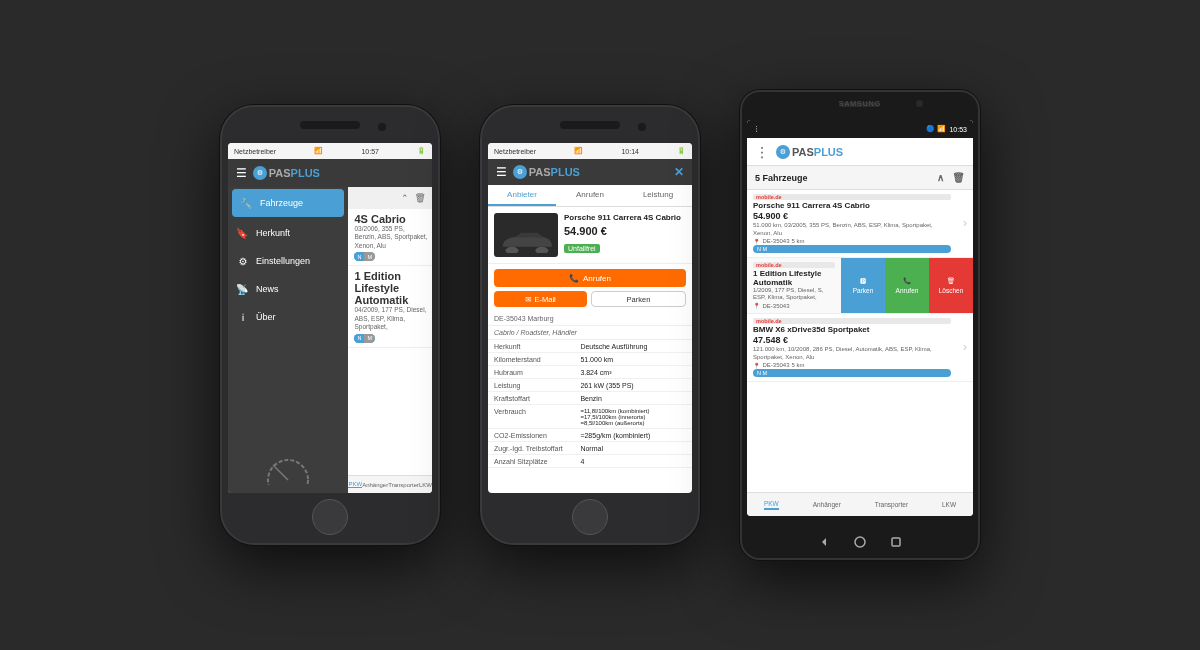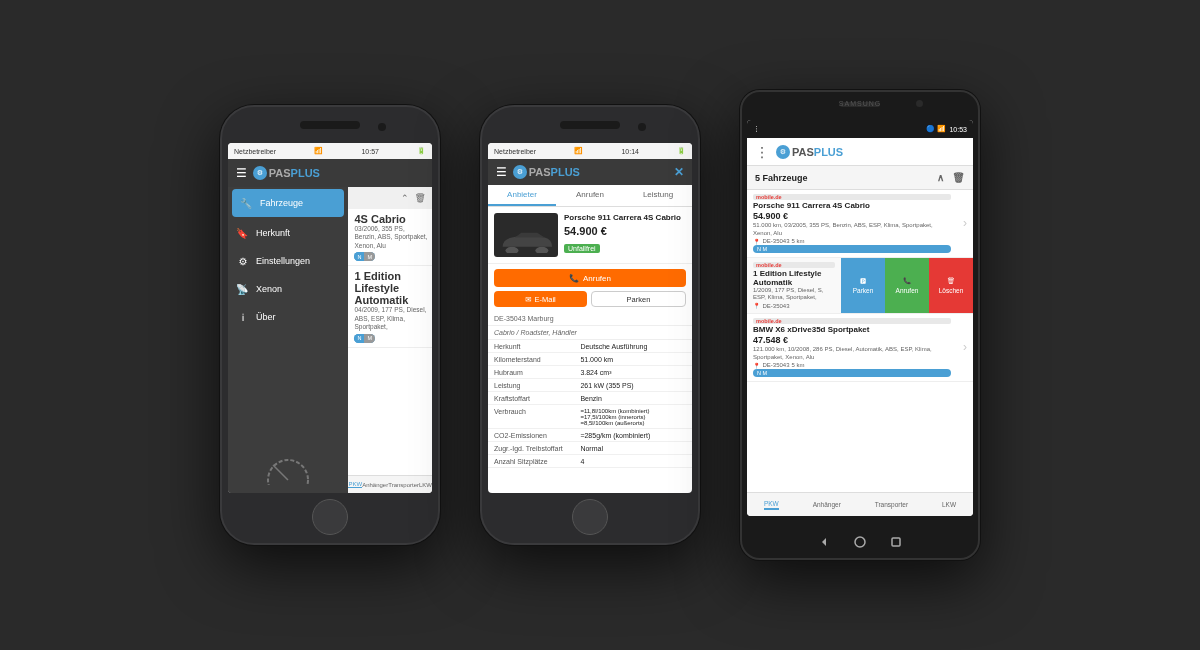--- a/index.html
+++ b/index.html
@@ -561,21 +561,21 @@
         <div class="menu-item">
           <span class="mi-icon">🔖</span>
           <span>Herkunft</span>
         </div>
         <div class="menu-item">
           <span class="mi-icon">⚙</span>
           <span>Einstellungen</span>
         </div>
         <div class="menu-item">
           <span class="mi-icon">📡</span>
-          <span>Xenon</span>
+          <span>News</span>
         </div>
         <div class="menu-item">
           <span class="mi-icon">ℹ</span>
           <span>Über</span>
         </div>
 
         <div class="speedometer">
           <svg viewBox="0 0 50 30" fill="none">
             <circle cx="25" cy="25" r="20" stroke="white" stroke-width="2" stroke-dasharray="4 2"></circle>
             <line x1="25" y1="25" x2="10" y2="10" stroke="white" stroke-width="1.5"></line>

